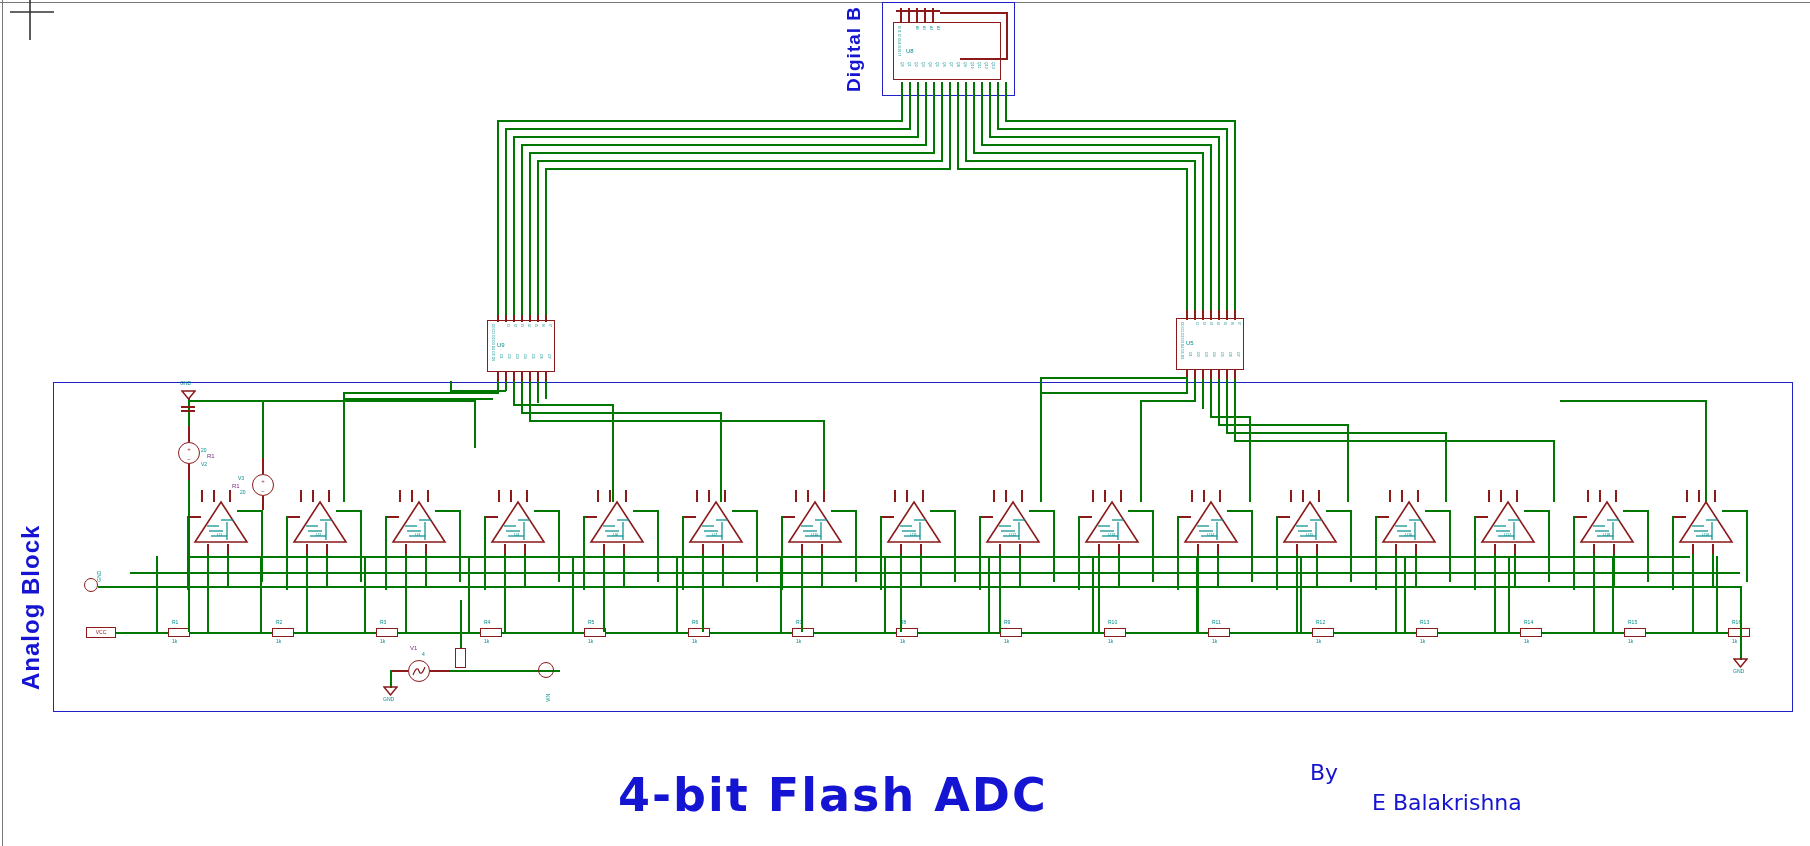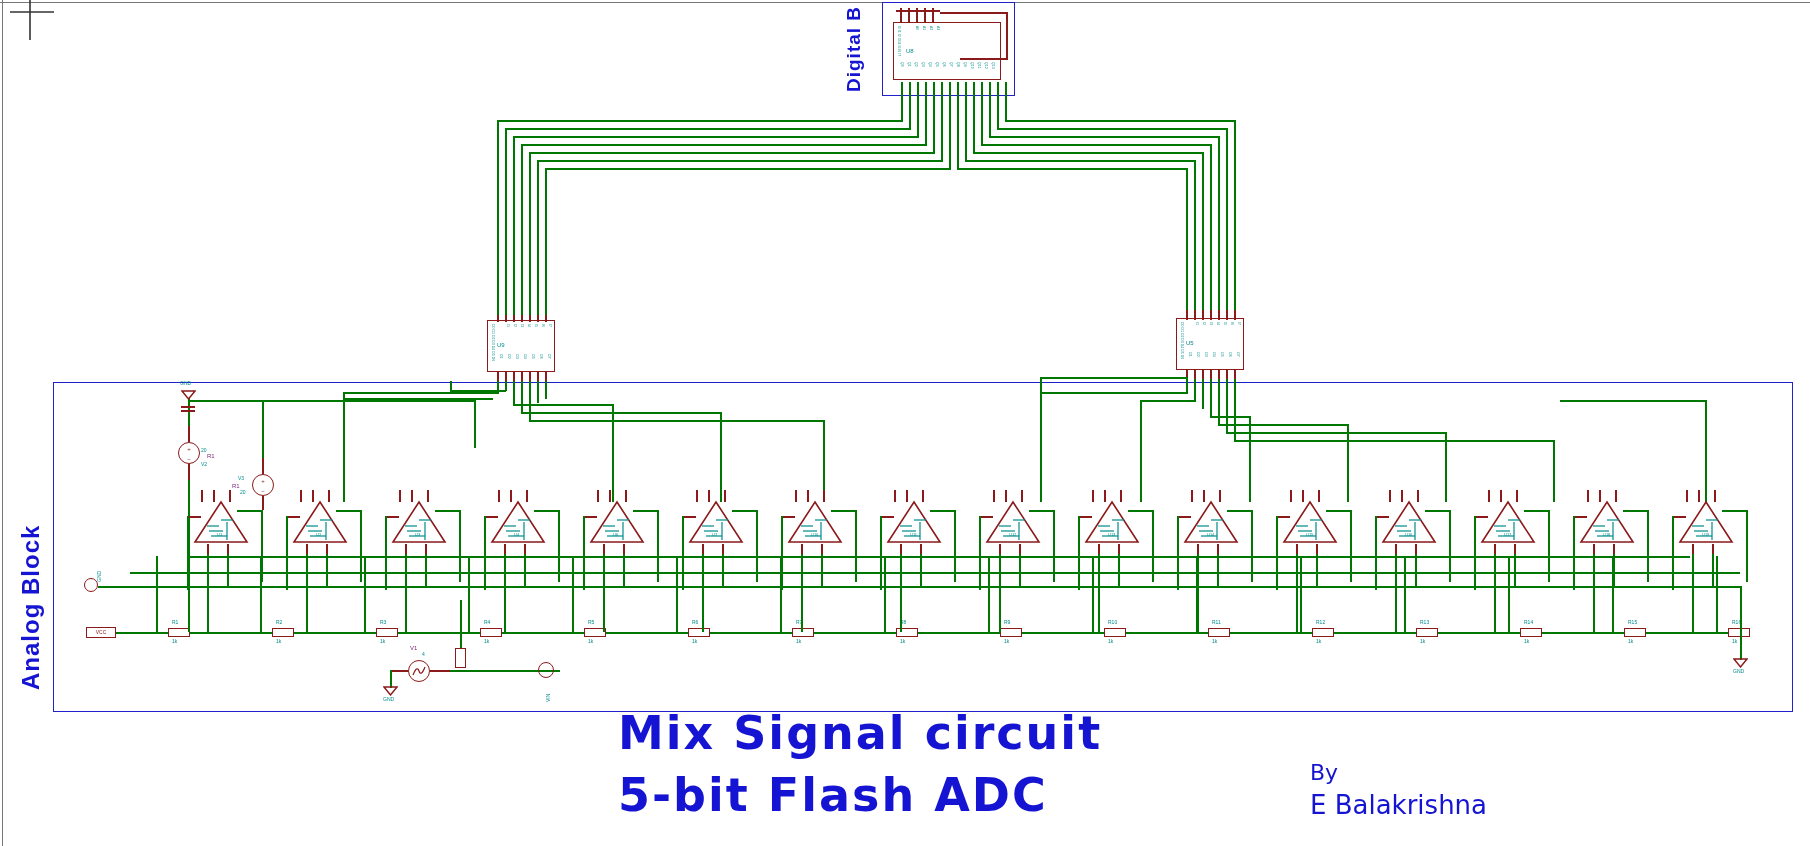--- a/index.html
+++ b/index.html
@@ -592,24 +592,23 @@
   </svg>
   <div class="netlbl" style="left:1733px;top:669px;">GND</div>
   <div class="wire v" style="left:1740px;top:586px;height:46px;"></div>
   <div class="wire h" style="left:1705px;top:586px;width:36px;"></div>
 
   <div>
     <div class="rwire h" style="left:181px;top:406px;width:14px;"></div>
     <div class="rwire h" style="left:181px;top:410px;width:14px;"></div>
   </div>
 
-  <div class="title" style="left:618px;top:706px;font-size:46px;">Mix Signal circuit</div>
-  <div class="title" style="left:618px;top:768px;font-size:46px;">5-bit Flash ADC</div>
+  <div class="title" style="left:618px;top:768px;font-size:46px;">4-bit Flash ADC</div>
   <div class="byline" style="left:1310px;top:760px;font-size:22px;">By</div>
-  <div class="byline" style="left:1310px;top:790px;font-size:26px;">E Balakrishna</div>
+  <div class="byline" style="left:1372px;top:790px;font-size:22px;">E Balakrishna</div>
 
 <div class="rwire v" style="left: 201px; top: 490px; height: 12px;"></div>
     <div class="rwire v" style="left: 213px; top: 490px; height: 12px;"></div>
     <div class="rwire v" style="left: 229px; top: 490px; height: 12px;"></div>
     <div class="rwire h" style="left: 187px; top: 516px; width: 14px;"></div>
     <div class="rwire v" style="left: 207px; top: 544px; height: 12px;"></div>
     <div class="rwire v" style="left: 227px; top: 544px; height: 12px;"></div>
     <div class="wire v" style="left: 207px; top: 554px; height: 78px;"></div>
     <div class="wire v" style="left: 227px; top: 554px; height: 34px;"></div>
     <div class="wire v" style="left: 187px; top: 516px; height: 74px;"></div>

